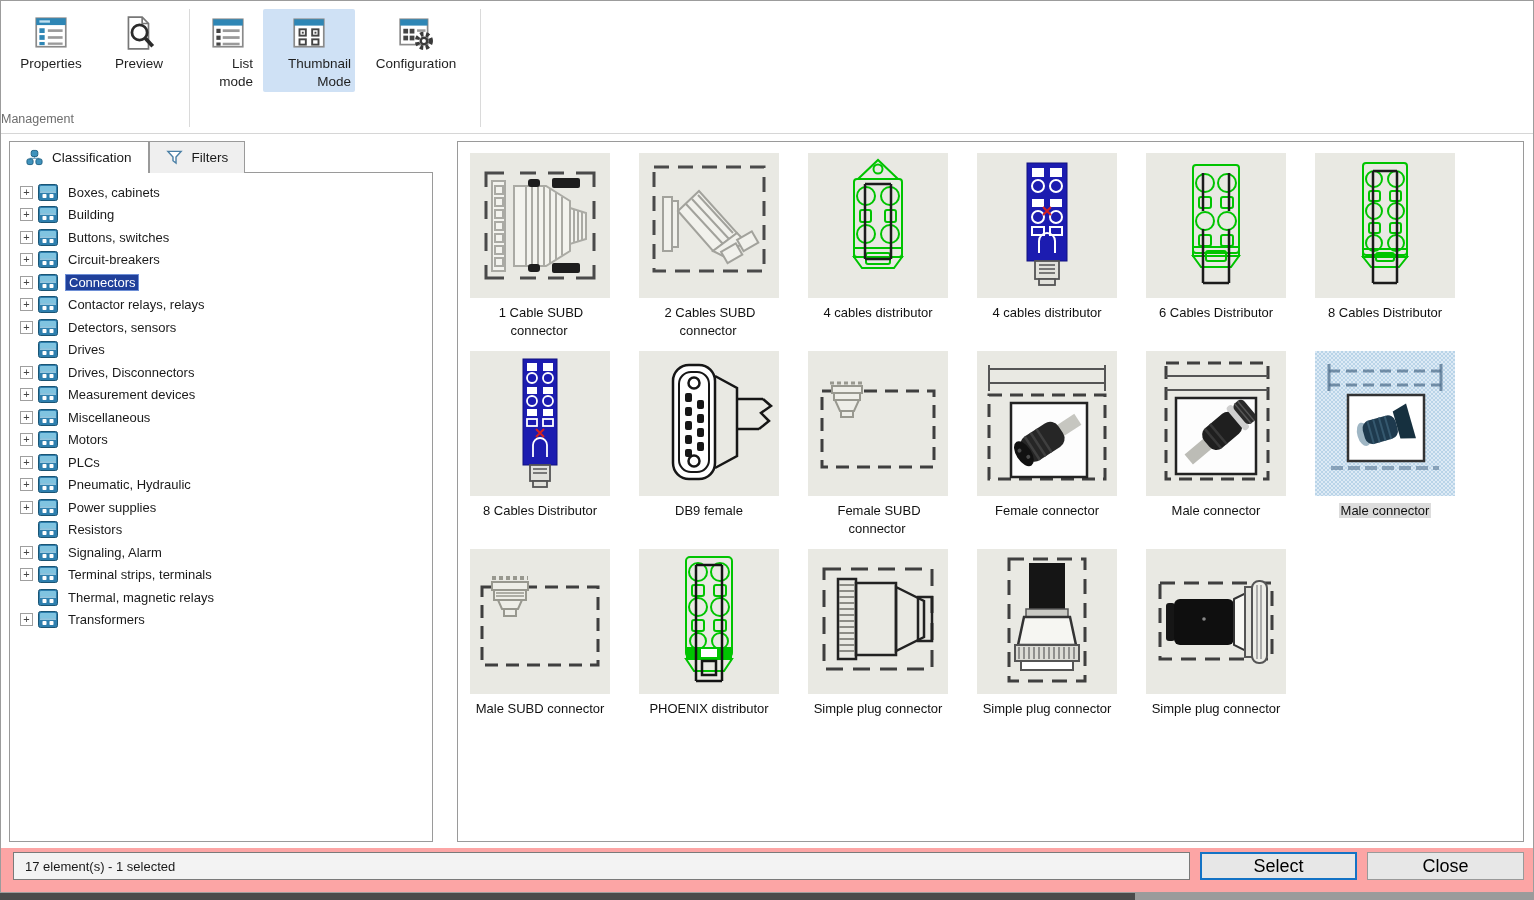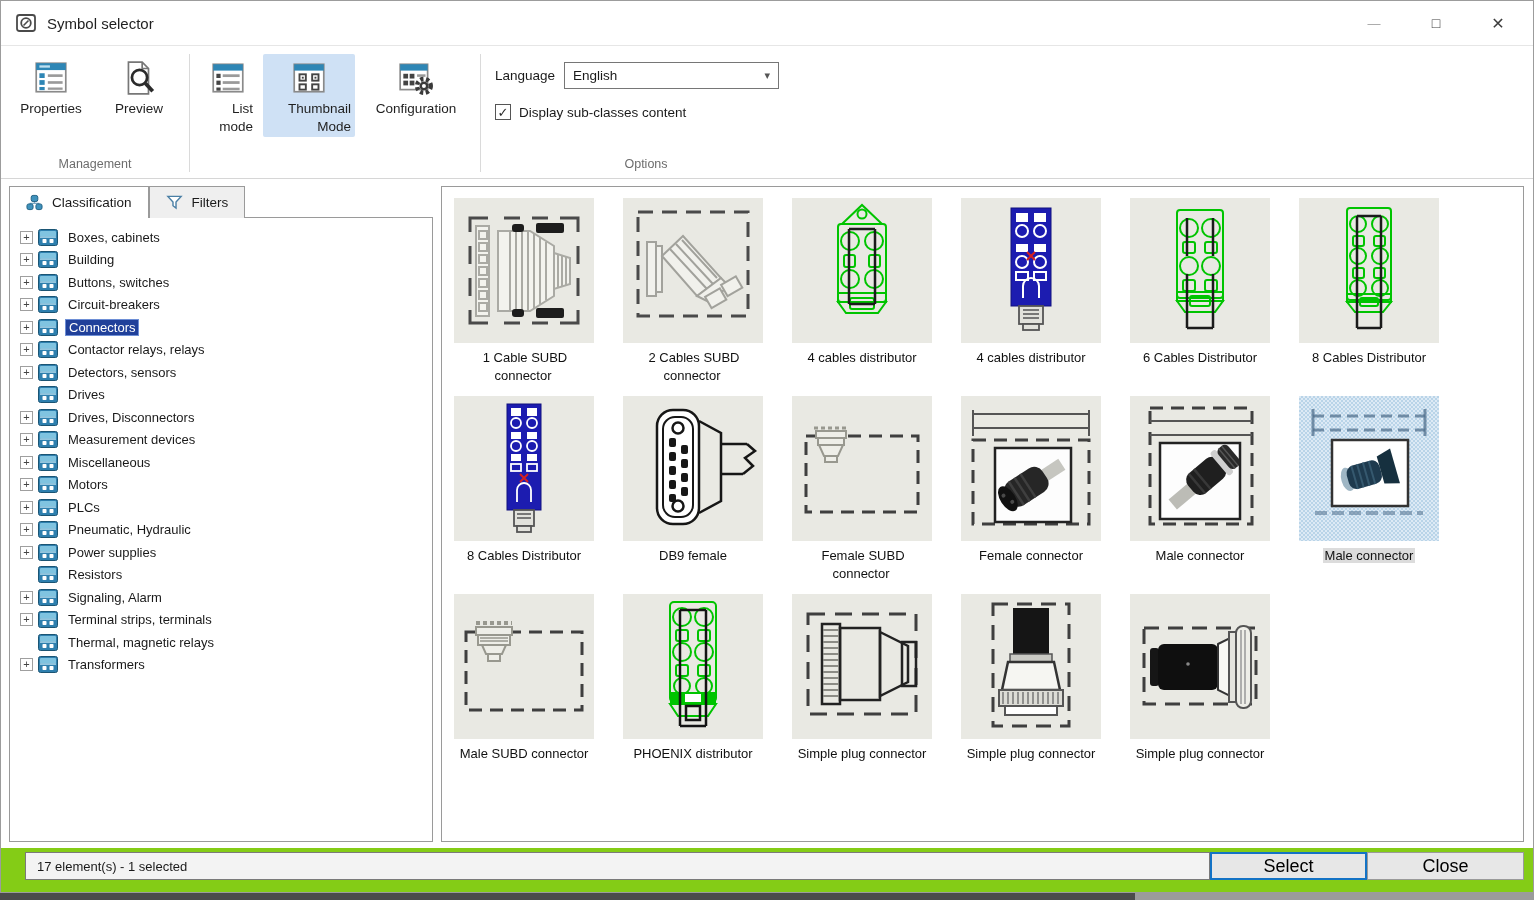--- a/index.html
+++ b/index.html
@@ -14,39 +14,39 @@
   .caption-buttons{margin-left:auto;display:flex;height:100%}
   .cap-btn{width:62px;height:100%;display:flex;align-items:center;justify-content:center;font-size:15px;color:#3d3d3d;cursor:default}
   .cap-btn.min{color:#a2a2a2;font-size:13px}
   .cap-btn.max{font-size:14px}
   .cap-btn.close{font-size:16px}
 
   
   .ribbon{height:133px;flex:0 0 133px;display:flex;background:#fff;border-bottom:1px solid #d6d6d6;padding-top:2px}
   .rgroup{display:flex;flex-direction:column}
   .rgroup .tools{flex:1;display:flex;align-items:flex-start;justify-content:center;padding:6px 6px 0}
-  .rgroup .glabel{text-align:center;font-size:12.5px;color:#6d6d6d;padding:2px 0 7px}
+  .rgroup .glabel{text-align:left;font-size:12.5px;color:#6d6d6d;padding:2px 0 7px}
   .rsep{width:1px;background:#dadada;margin:6px 0 6px}
   .tool{display:flex;flex-direction:column;align-items:center;padding:5px 4px 2px;margin:0 3px;border-radius:2px}
   .tool.active{background:var(--ribbon-active,#cfe1f5)}
   .tool .ticon{width:38px;height:38px}
   .tool .tlabel{font-size:13.5px;color:#1f1f1f;text-align:right;line-height:1.3;margin-top:3px}
   .tw78{width:82px}.tw58{width:58px}.tw92{width:92px}.tw110{width:110px}
 
   .opt-group{padding:0 14px}
   .lang-row{display:flex;align-items:center;margin-top:14px}
   .lang-label{font-size:13.5px;margin-right:9px}
   .combo{width:215px;height:27px;border:1px solid #767676;background:#fff;display:flex;align-items:center;justify-content:space-between;padding:0 8px;font-size:13.5px}
   .combo .arrow{color:#555;font-size:11px}
   .check-row{display:flex;align-items:center;margin-top:15px}
   .checkbox{width:16px;height:16px;border:1px solid #555;background:#fff;display:flex;align-items:center;justify-content:center;font-size:13px;font-weight:bold;color:#2b2b2b;line-height:1}
   .check-label{font-size:13.5px;margin-left:8px}
 
   
-  .content{flex:1;display:flex;padding:7px 9px 6px 8px;gap:8px;min-height:0;background:#fff}
+  .content{flex:1;display:flex;padding:7px 9px 6px 8px;gap:24px;min-height:0;background:#fff}
   .left{width:424px;flex:0 0 424px;display:flex;flex-direction:column}
   .tabs{display:flex;height:32px;flex:0 0 32px;align-items:flex-end}
   .tab{height:32px;display:flex;align-items:center;gap:9px;padding:0 16px;font-size:13.5px;border:1px solid #9a9a9a;border-bottom:none;background:#efefef;position:relative}
   .tab.active{background:#fff;z-index:2;height:32px}
   .tab .ticon16{width:17px;height:17px}
   .tree{flex:1;border:1px solid #9a9a9a;background:#fff;overflow:hidden;padding:8px 0 0 2px;margin-top:-1px}
   .trow{display:flex;align-items:center;height:22.5px;font-size:13px;white-space:nowrap}
   .expander{width:13px;height:13px;flex:0 0 13px;border:1px solid #9f9f9f;background:#fff;display:flex;align-items:center;justify-content:center;margin:0 5px 0 8px;font-size:11px;color:#444;line-height:0.8}
   .expander.leaf{border:none;background:none;color:transparent}
   .fico{width:20px;height:17px;flex:0 0 20px;margin-right:7px}
@@ -57,46 +57,31 @@
   .grid{display:grid;grid-template-columns:repeat(6,140px);column-gap:29px}
   .cell{display:flex;flex-direction:column;align-items:center}
   .thumb{width:140px;height:145px;background:var(--tile-bg,#e9e9e3)}
   .thumb svg{width:140px;height:145px;display:block}
   .cell.selected .thumb{background-color:#ddeaf5;background-image:linear-gradient(45deg,#b9d4e8 25%,transparent 25%,transparent 75%,#b9d4e8 75%),linear-gradient(45deg,#b9d4e8 25%,transparent 25%,transparent 75%,#b9d4e8 75%);background-size:4px 4px;background-position:0 0,2px 2px}
   .caption{min-height:53px;padding-top:6px;font-size:13px;text-align:center;line-height:1.35;color:#111}
   .caption span{padding:0 2px}
   .cell.selected .caption span{background:#dcdcdc}
 
   
-  .statusbar{height:44px;flex:0 0 44px;display:flex;align-items:center;padding:4px 9px 12px 24px;background:#84cc16}
+  .statusbar{height:44px;flex:0 0 44px;display:flex;align-items:center;padding:4px 9px 12px 12px;gap:10px;background:#fca5a5}
   .status-field{flex:1;height:28px;border:1px solid #7a7a7a;background:#f3f3f3;display:flex;align-items:center;padding:0 11px;font-size:13px}
   .btn{width:157px;height:28px;flex:0 0 157px;background:#e7e7e7;border:1px solid #9a9a9a;font-size:18px;display:flex;align-items:center;justify-content:center;font-family:inherit}
   .btn.primary{border:2px solid var(--select-border,#1473c5)}
   .screen-strip{position:absolute;left:0;bottom:0;width:100%;height:7px;background:linear-gradient(to right,#4b4b4b 0,#4b4b4b 74%,#9b9b9b 74%,#9b9b9b 100%)}
 </style>
 </head>
 <body>
 
 <div class="window">
 
-  <div class="titlebar">
-    <span class="appicon">
-      <svg viewBox="0 0 22 22">
-          <rect x="2" y="3" width="18" height="16" rx="2.5" fill="#fff" stroke="#4a4a4a" stroke-width="1.8"></rect>
-          <circle cx="11" cy="11" r="4.8" fill="none" stroke="#4a4a4a" stroke-width="1.8"></circle>
-          <line x1="8.5" y1="13.5" x2="13.5" y2="8.5" stroke="#4a4a4a" stroke-width="1.6"></line>
-        </svg>
-    </span>
-    <span class="title">Symbol selector</span>
-    <div class="caption-buttons">
-      <div class="cap-btn min">—</div>
-      <div class="cap-btn max">□</div>
-      <div class="cap-btn close">✕</div>
-    </div>
-  </div>
 
   <div class="ribbon">
     <div class="rgroup">
       <div class="tools">
         <div class="tool tw78">
           <span class="ticon">
             <svg viewBox="0 0 36 36">
                 <rect x="4" y="4" width="28" height="27" fill="#fff" stroke="#8a8a8a" stroke-width="1.6"></rect>
                 <rect x="4" y="4" width="28" height="6.5" fill="#2e86b5"></rect>
                 <rect x="7" y="6" width="10" height="2.2" fill="#bfe0f0"></rect>
@@ -172,34 +157,20 @@
                 <circle cx="25.5" cy="25.5" r="4.2" fill="#3a3a3a"></circle>
                 <circle cx="25.5" cy="25.5" r="1.9" fill="#fff"></circle>
               </svg>
           </span>
           <span class="tlabel">Configuration</span>
         </div>
       </div>
     </div>
     <div class="rsep"></div>
 
-    <div class="rgroup opt-group" style="width:330px">
-      <div class="lang-row">
-        <span class="lang-label">Language</span>
-        <div class="combo">
-          <span>English</span>
-          <span class="arrow">▾</span>
-        </div>
-      </div>
-      <div class="check-row">
-        <span class="checkbox">✓</span>
-        <span class="check-label">Display sub-classes content</span>
-      </div>
-      <div class="glabel" style="margin-top:auto">Options</div>
-    </div>
   </div>
 
   <div class="content">
     <div class="left">
       <div class="tabs">
         <div class="tab active">
           <span class="ticon16">
             <svg viewBox="0 0 18 18">
                 <path d="M9 7 V10 M4.5 13 V10 H13.5 V13" fill="none" stroke="#7aa8c4" stroke-width="1.3"></path>
                 <rect x="5.5" y="1.5" width="7" height="6.5" rx="2" fill="#3f92bc" stroke="#1e5f82"></rect>

